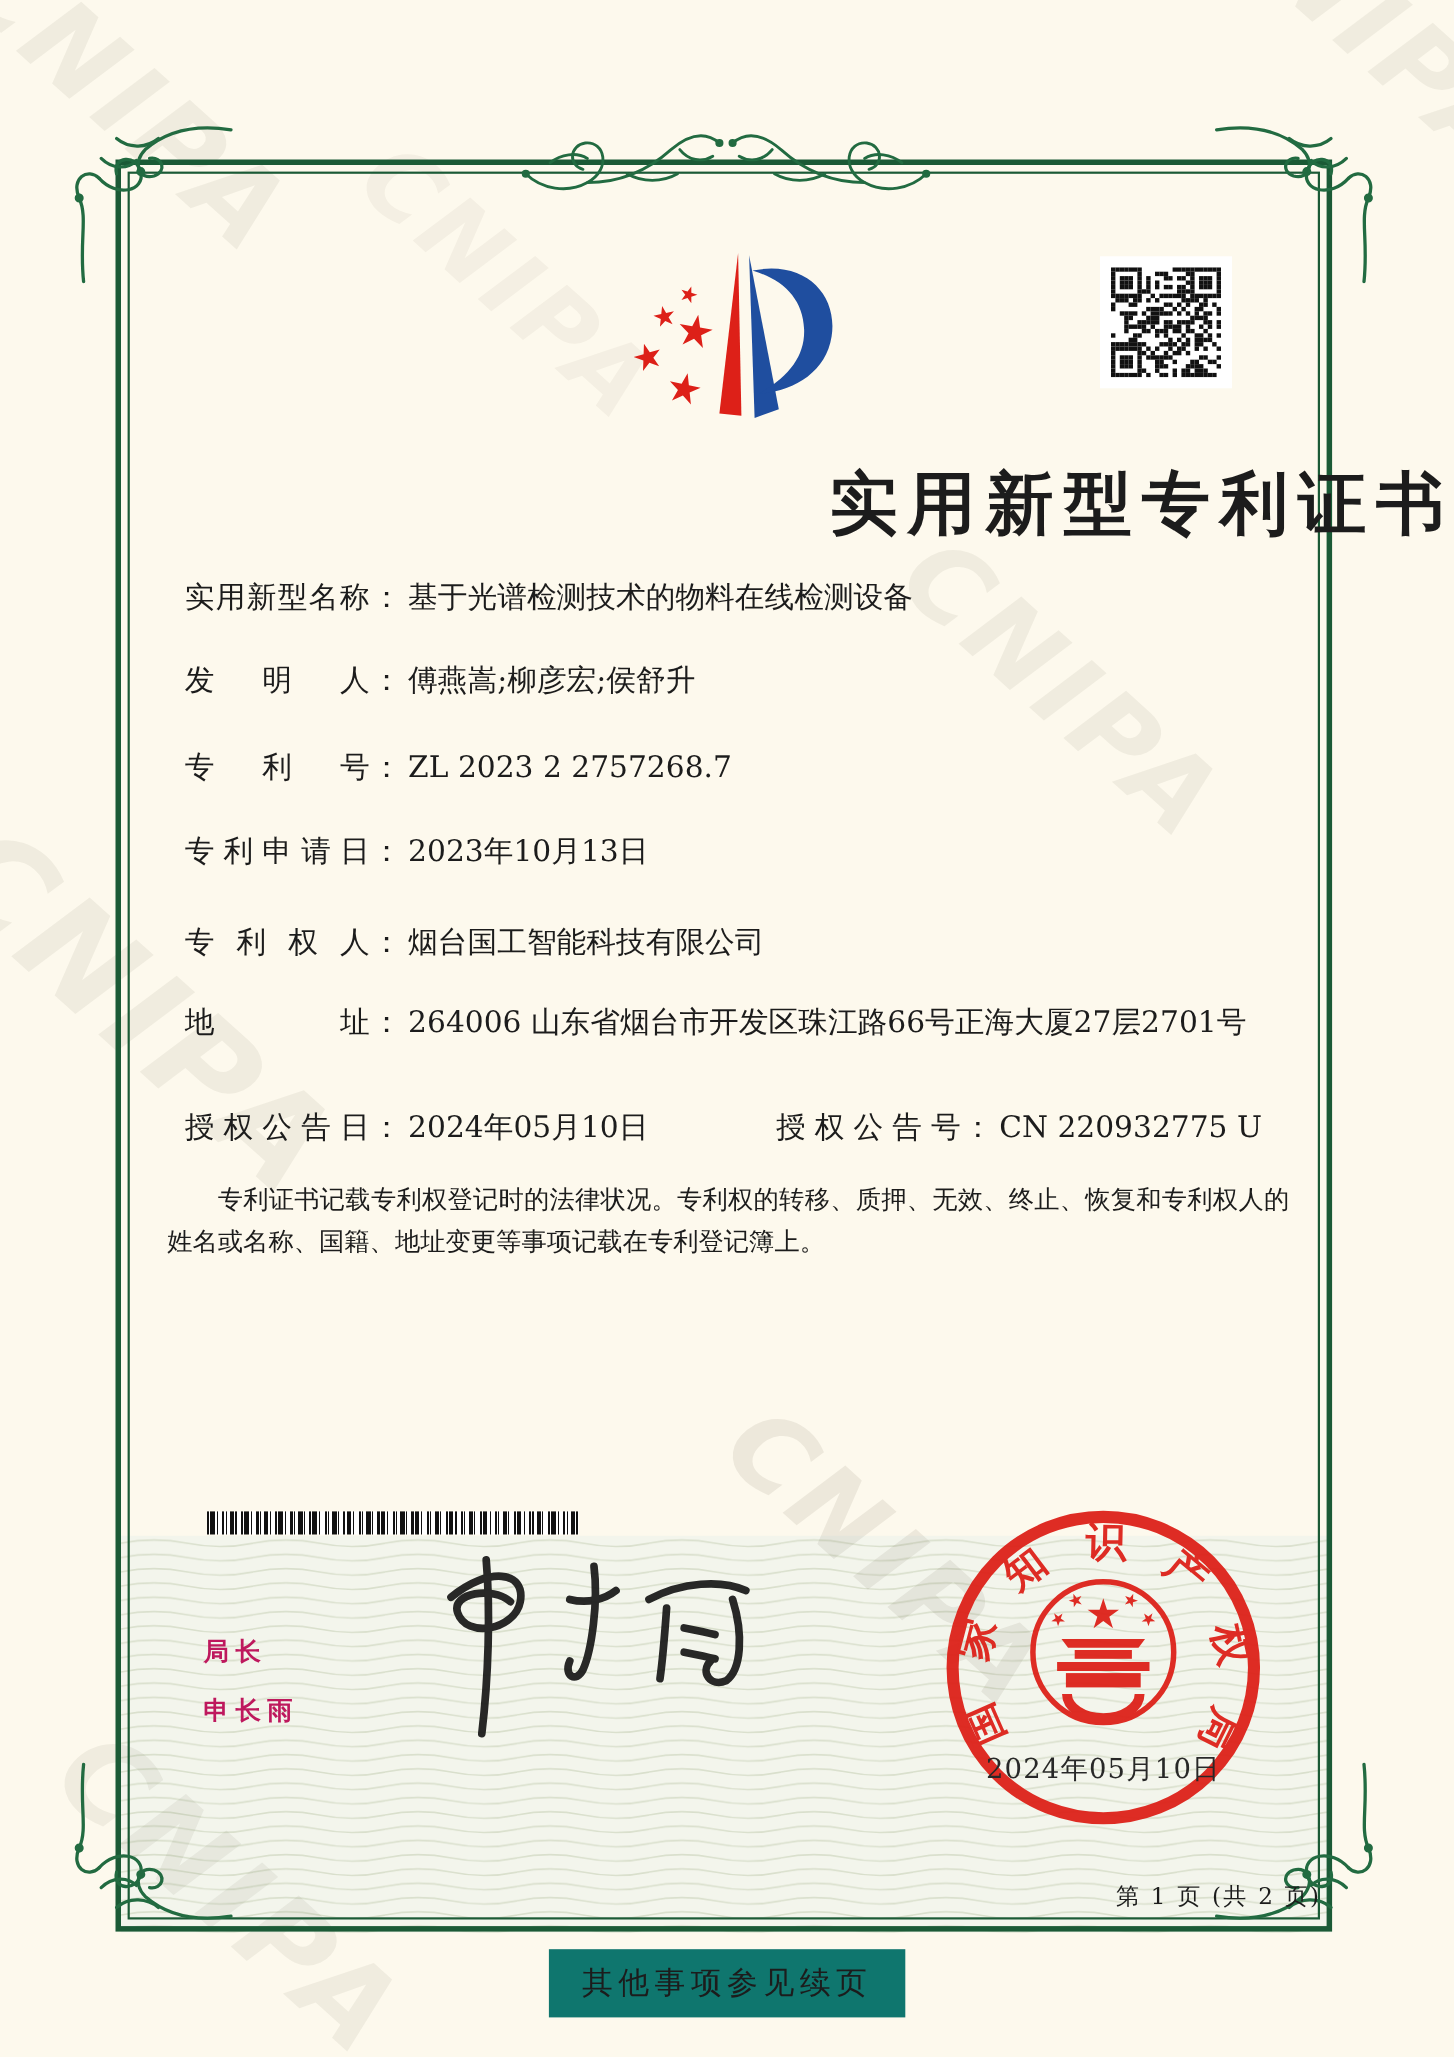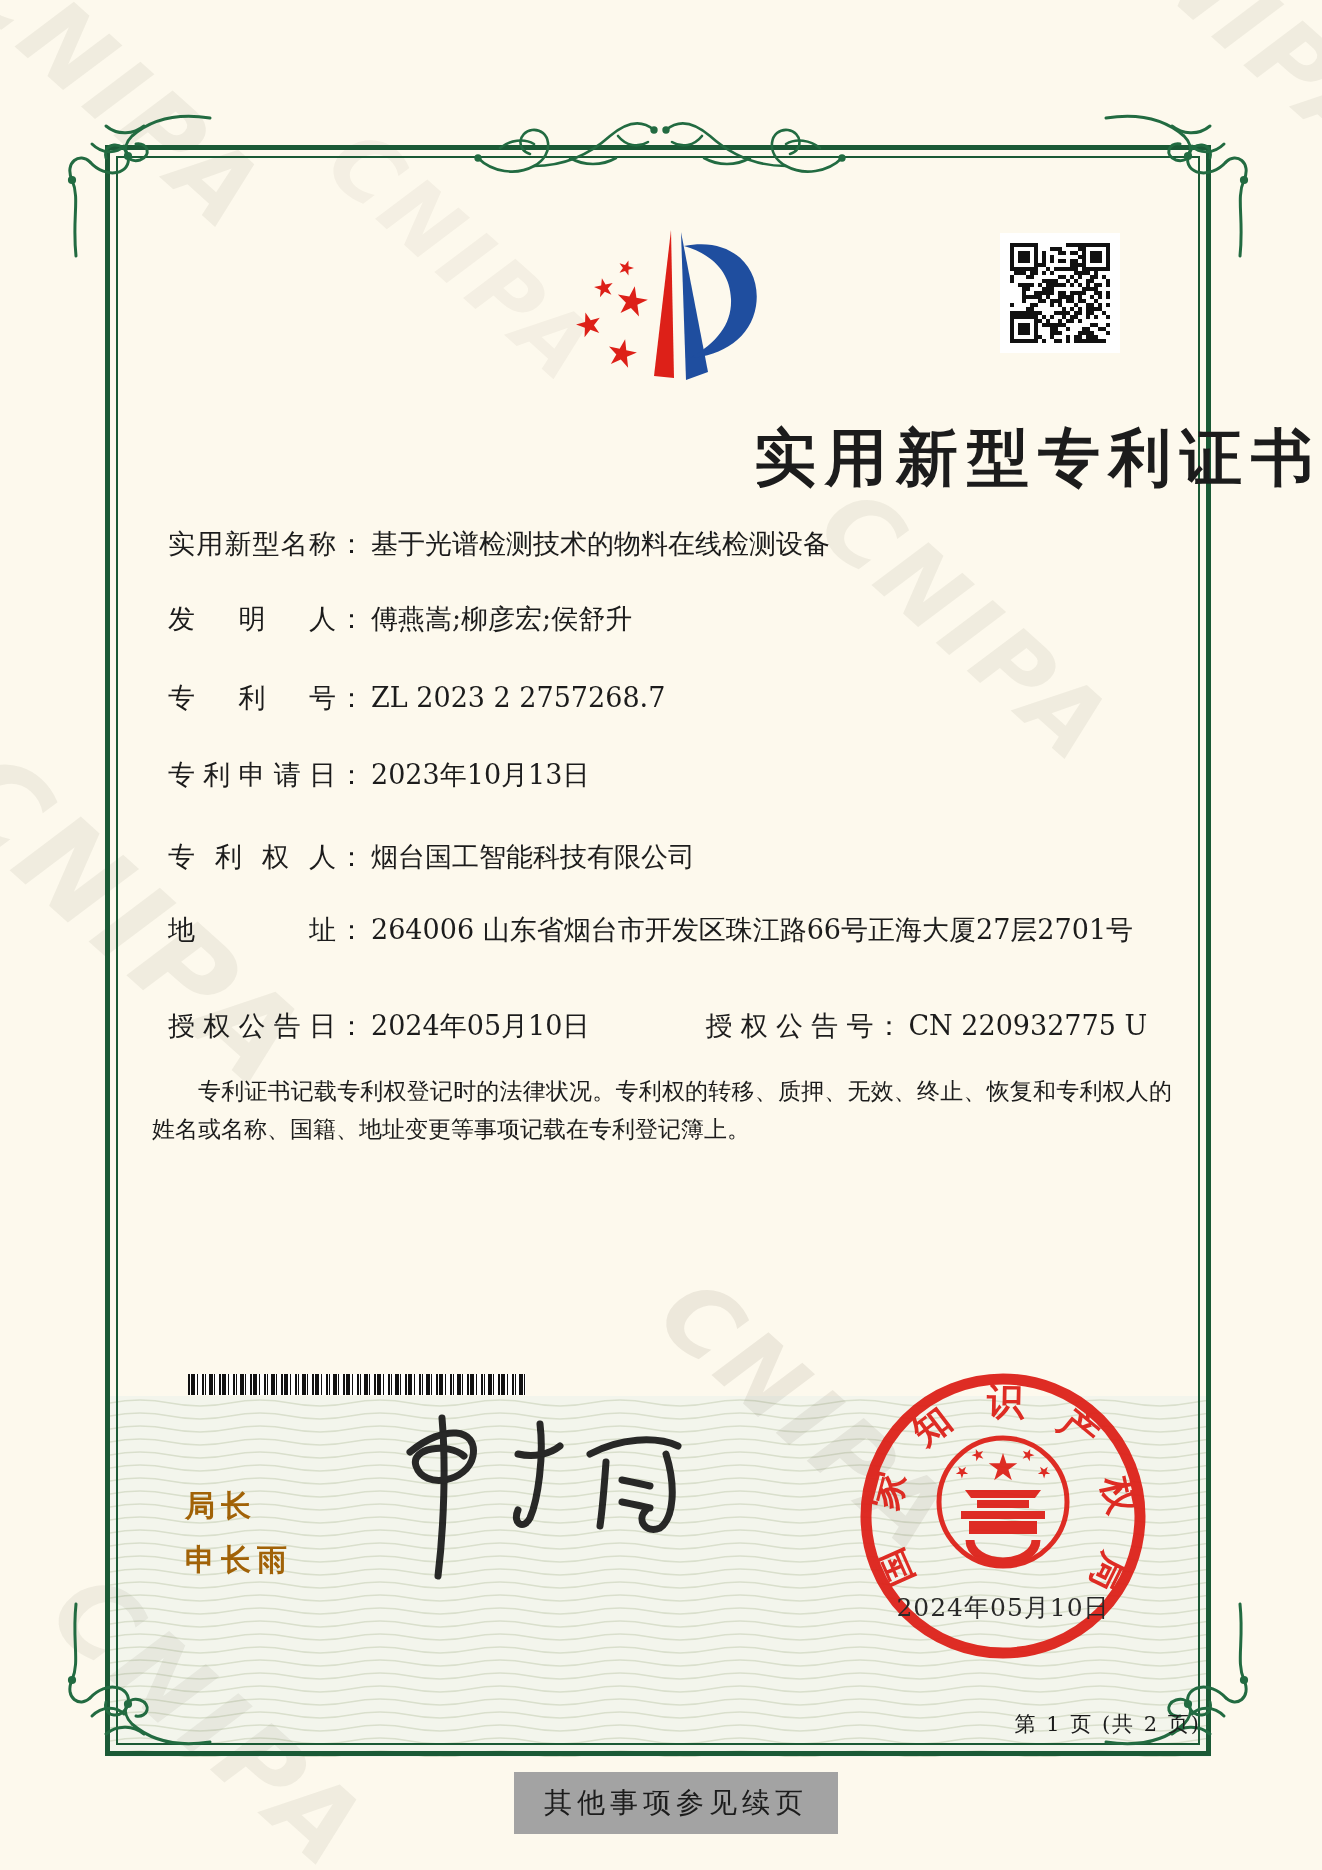--- a/index.html
+++ b/index.html
@@ -55,33 +55,33 @@
   .barcode{
     position:absolute;left:188px;top:1374px;width:338px;height:21px;z-index:5;
     background:repeating-linear-gradient(90deg,
       #111 0 2px,#fff 2px 3px,#111 3px 7px,#fff 7px 9px,#111 9px 10px,
       #fff 10px 14px,#111 14px 16px,#fff 16px 17px,#111 17px 18px,#fff 18px 21px,
       #111 21px 25px,#fff 25px 26px,#111 26px 27px,#fff 27px 31px);
   }
   .sig-title,.sig-name{
     position:absolute;left:185px;z-index:5;
     font-family:"DejaVu Sans","Liberation Sans",sans-serif;
-    font-weight:700;font-size:30px;letter-spacing:6px;color:#a16207;
+    font-weight:700;font-size:23px;letter-spacing:6px;color:#be185d;
   }
   .sig-title{top:1486px;}
   .sig-name{top:1540px;}
   .signature{position:absolute;left:358px;top:1408px;z-index:5;}
   .seal{position:absolute;left:855px;top:1368px;z-index:6;opacity:0.94;}
   .page-info{
     position:absolute;left:105px;top:1710px;width:1096px;z-index:5;
     text-align:right;font-size:21px;letter-spacing:2px;
   }
   .cont-note{
     position:absolute;left:50%;top:1772px;transform:translateX(-50%);z-index:5;
-    background:#a3a3a3;padding:12px 30px;font-size:28px;letter-spacing:5px;white-space:nowrap;margin-left:15px;
+    background:#0f766e;padding:12px 30px;font-size:28px;letter-spacing:5px;white-space:nowrap;
   }
 </style>
 </head>
 <body>
 
 <div class="page">
 
   <div class="wm wm1">CNIPA</div>
   <div class="wm wm2">CNIPA</div>
   <div class="wm wm3">CNIPA</div>

